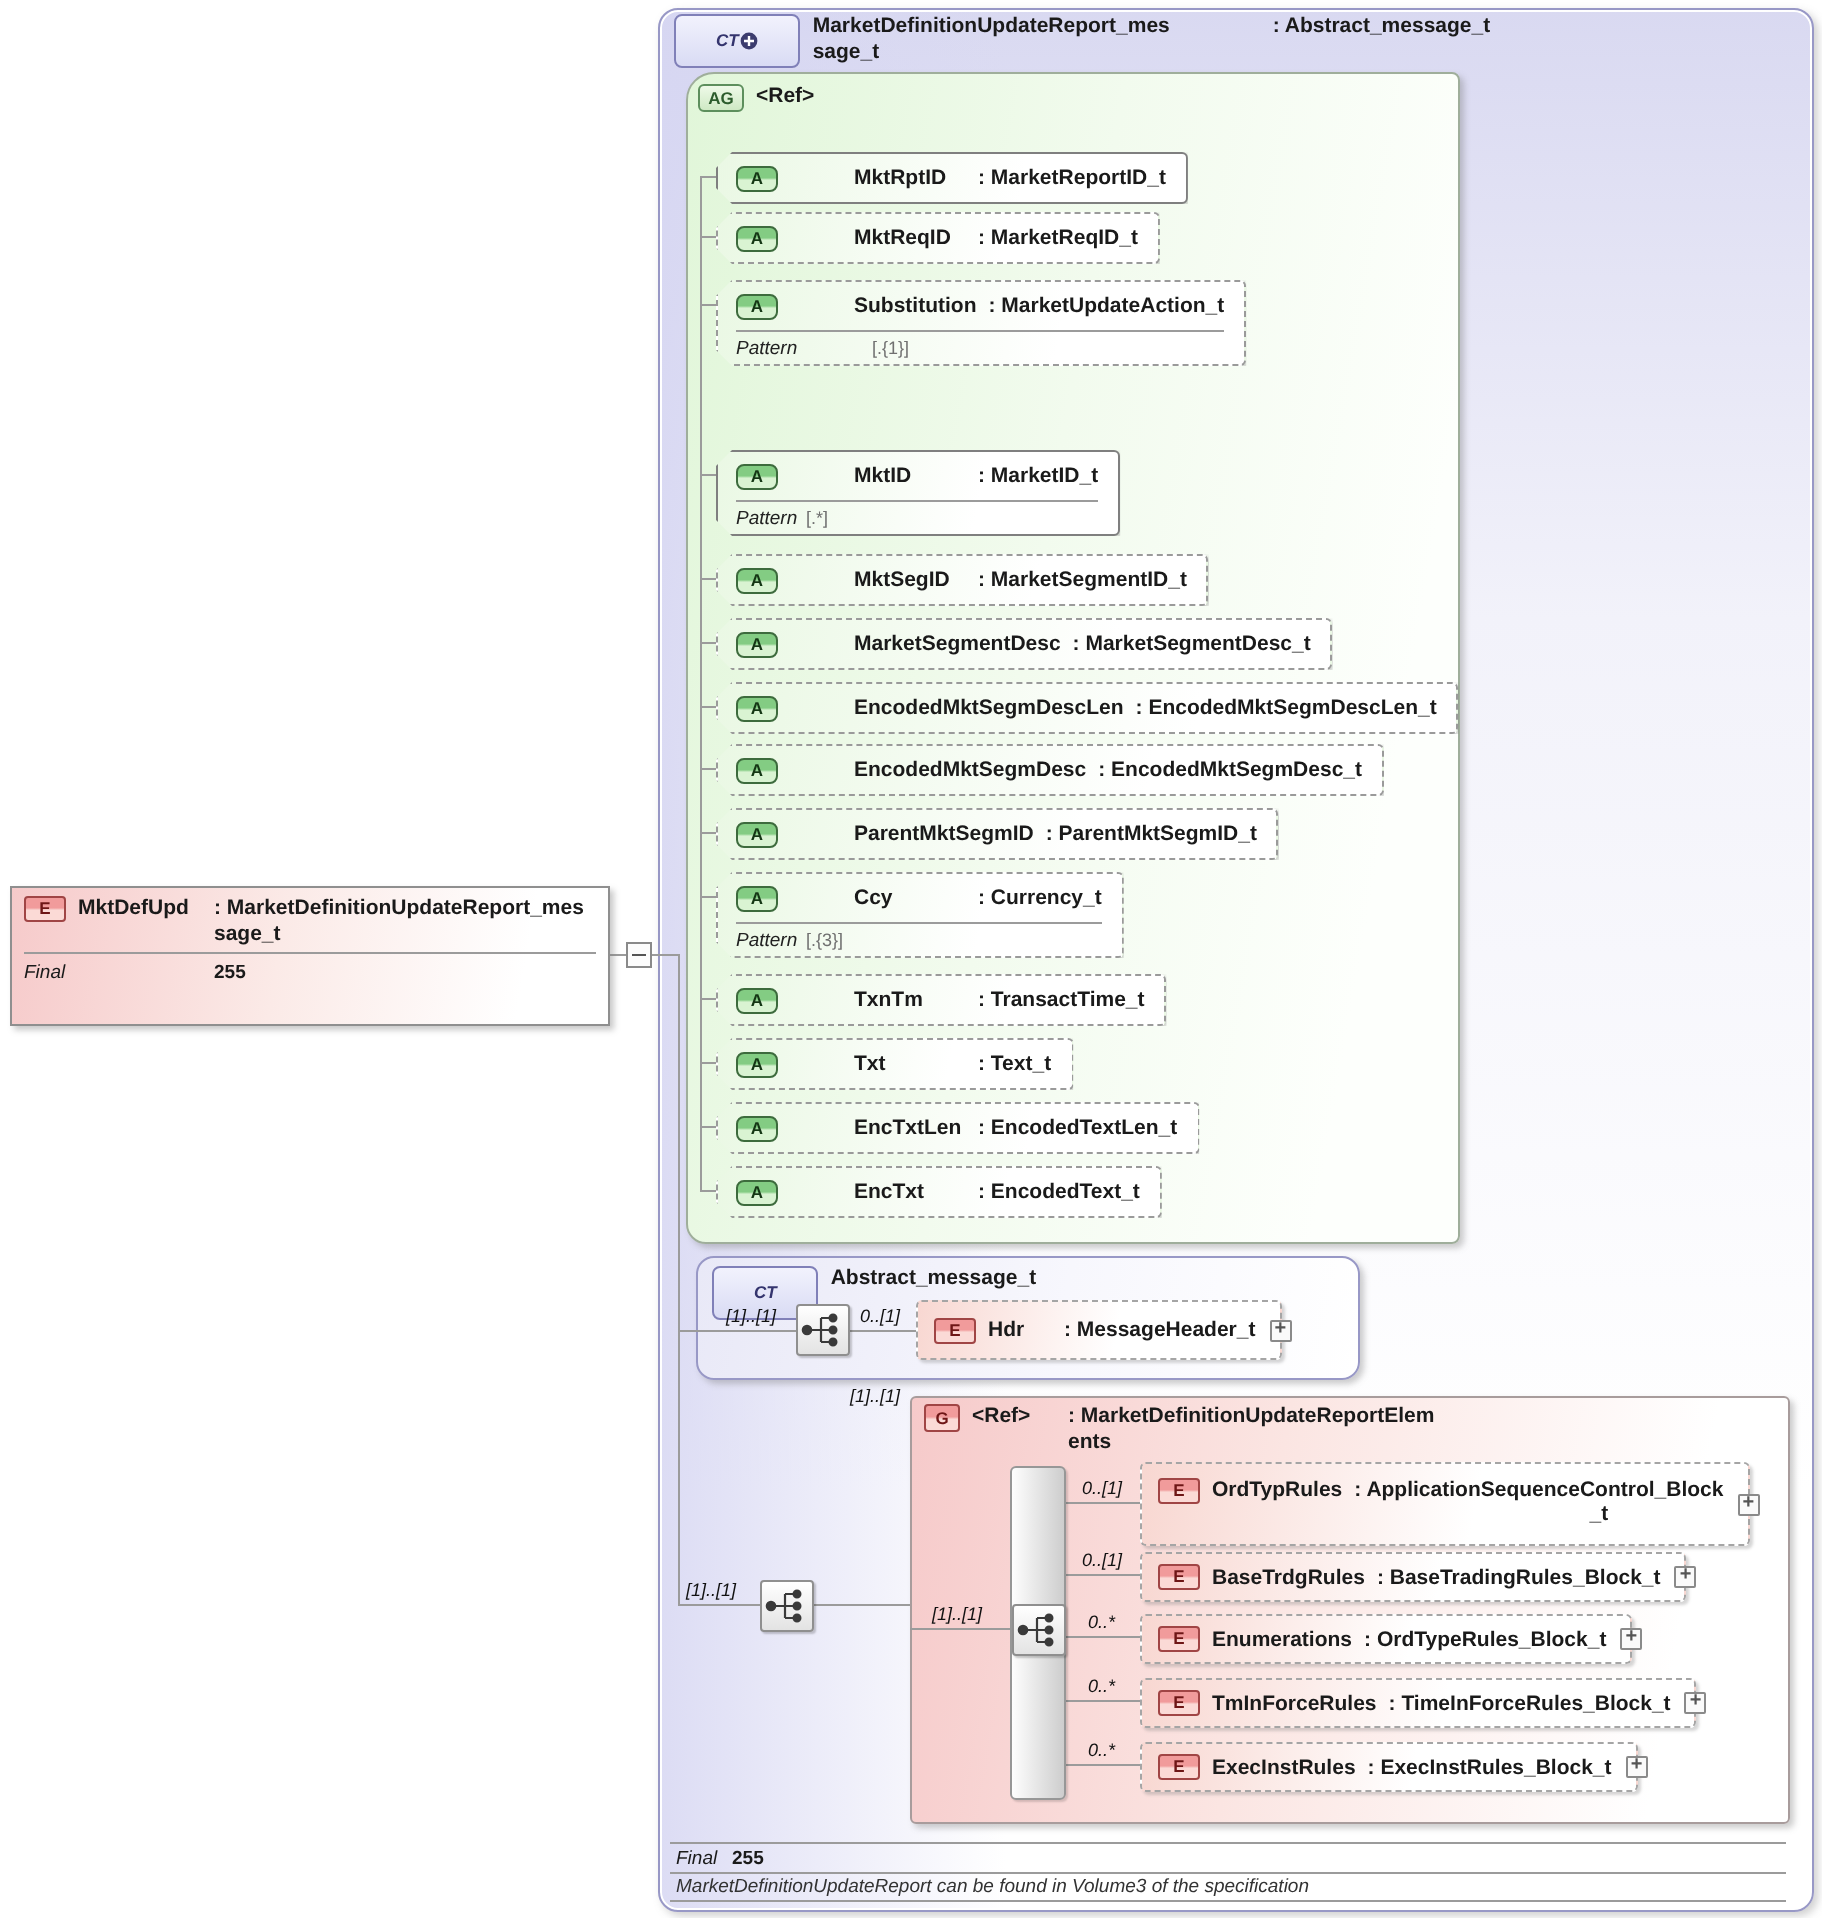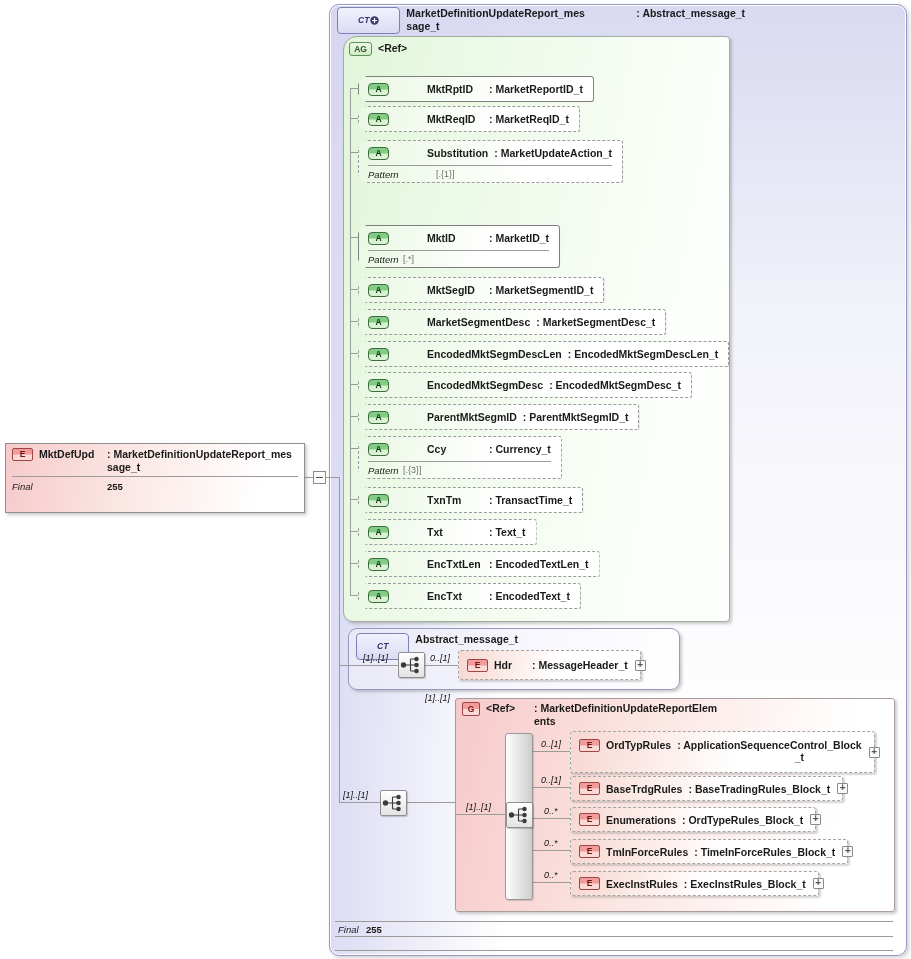--- a/index.html
+++ b/index.html
@@ -394,15 +394,16 @@
     <span class="bdg e">E</span>
     <span>ExecInstRules</span>
     <span class="wc">ExecInstRules_Block_t</span>
     <div class="plusbtn" style="right:-6px;top:6px">+</div>
   </div>
 
   <div class="hline" style="left:335px;top:921px;width:558px"></div>
   <div class="foot it" style="left:338px;top:924px">Final</div>
   <div class="foot bold" style="left:366px;top:924px">255</div>
   <div class="hline" style="left:335px;top:936px;width:558px"></div>
+  <div class="foot it" style="left:338px;top:938px;color:#333">MarketDefinitionUpdateReport can be found in Volume3 of the specification</div>
   <div class="hline" style="left:335px;top:950px;width:558px"></div>
 
 </div>
 
 </body></html>

